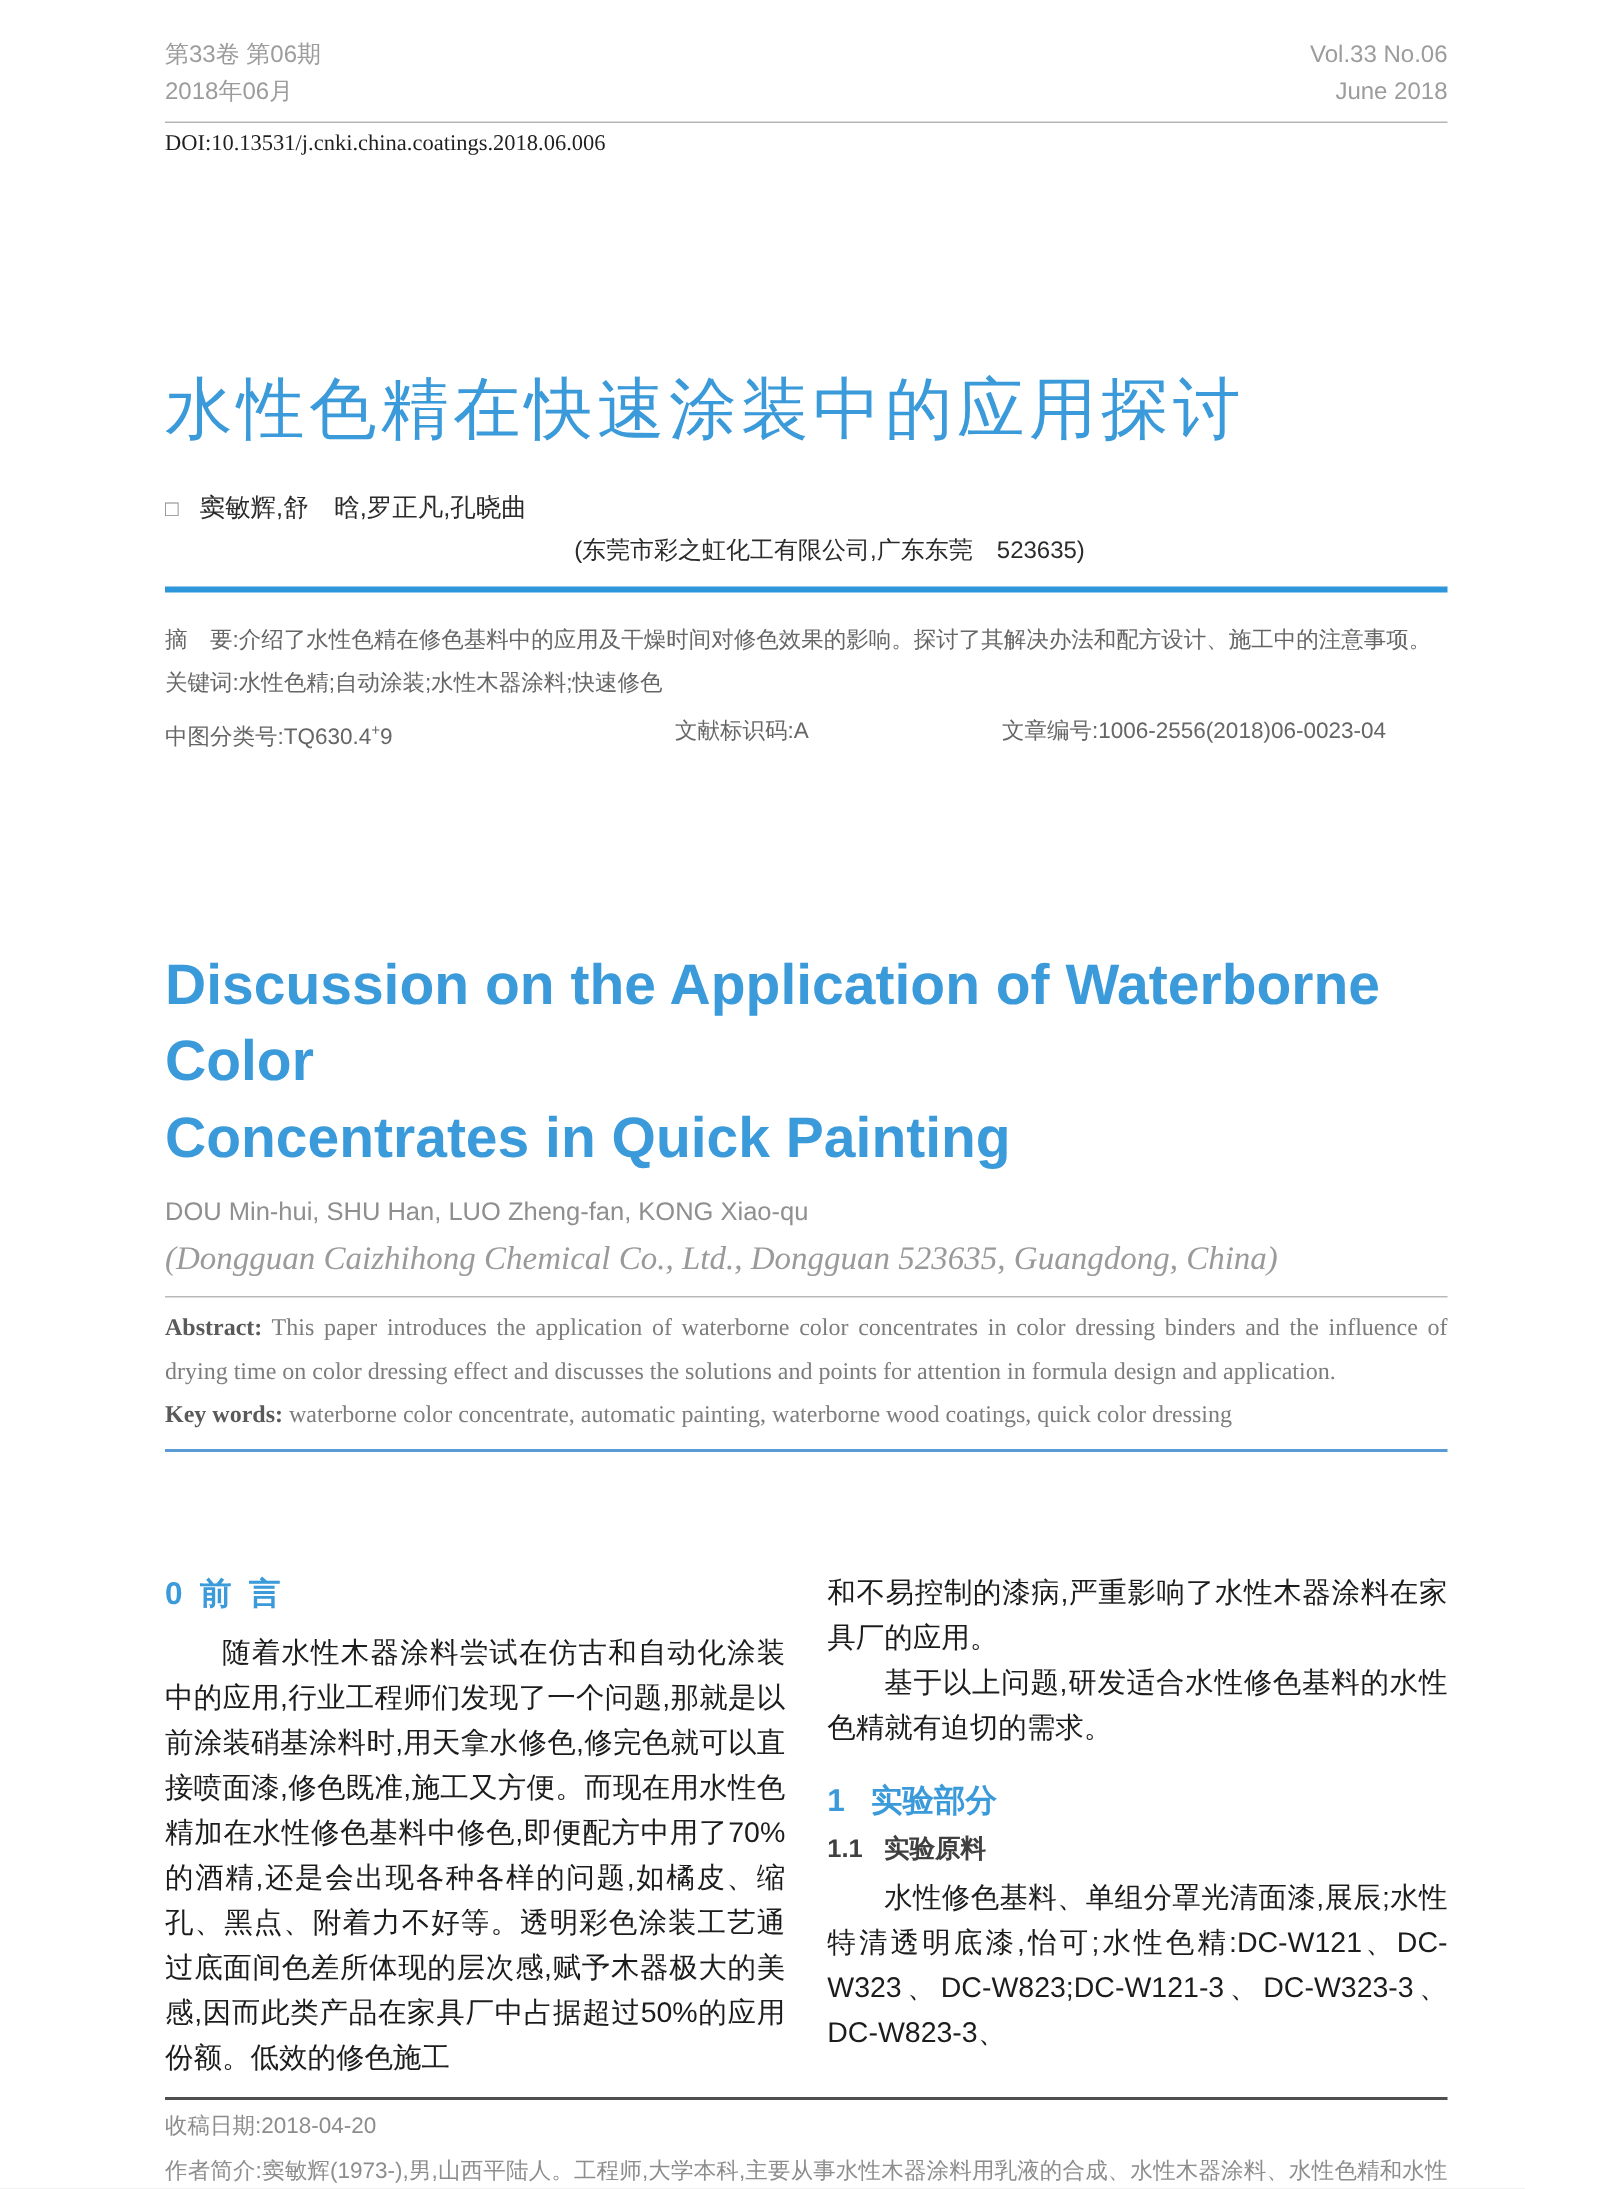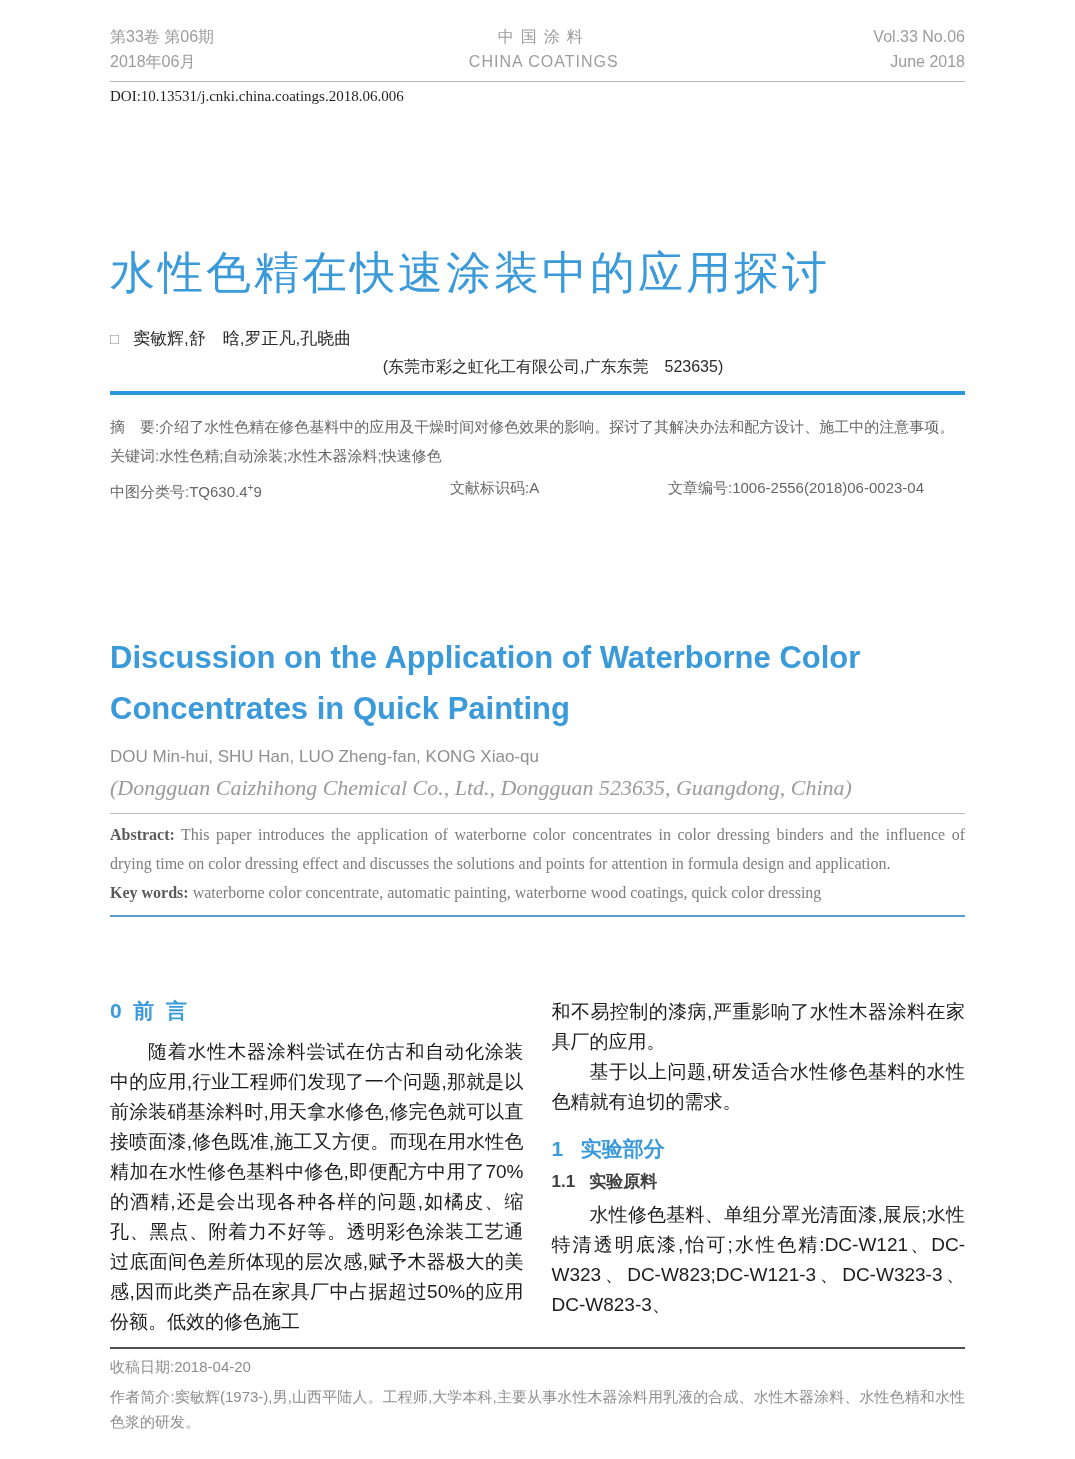--- a/index.html
+++ b/index.html
@@ -24,21 +24,21 @@
   .affil-cn { margin-top:7px; font-size:16px; color:#2b2b2b; padding-left:31px;text-align:center; }
   .rule-thick { height:4px; background:#2E96DB; margin-top:13px; }
   
   .abstract-cn { margin-top:17px; font-size:15px; color:#666; line-height:29px; }
   .abstract-cn .hang { padding-left:62px; text-indent:-62px; }
   .clc-row { display:flex; margin-top:3px; }
   .clc-row .clc { flex:0 0 340px; }
   .clc-row .doccode { flex:0 0 218px; }
   sup { font-size:10px; }
   
-  .en-title { margin-top:126px; font-size:31px; line-height:51px; font-weight:bold; color:#3B9AD9; }
+  .en-title { margin-top:126px; font-size:38px; line-height:51px; font-weight:bold; color:#3B9AD9; }
   .en-authors { margin-top:13px; font-size:17px; color:#8f8f8f; }
   .en-affil { margin-top:8px; font-size:22px; color:#9a9a9a; font-style:italic; font-family:"Liberation Serif", serif; }
   .rule-thin { height:1px; background:#b9b9b9; margin-top:12px; }
   .en-abstract { margin-top:6px; font-family:"Liberation Serif", serif; font-size:16px; color:#7d7d7d; line-height:29px; text-align:justify; }
   .en-abstract b { color:#5a5a5a; }
   .rule-blue-light { height:2px; background:#5B9BD5; margin-top:8px; }
   
   .columns { margin-top:80px; display:flex; gap:28px; }
   .col { width:calc(50% - 14px); }
   .sec { font-size:21px; font-weight:bold; color:#3B9AD9; white-space:pre; margin-bottom:12px; }
@@ -53,24 +53,20 @@
 </style>
 </head>
 <body>
 
 <div class="page">
 
   <div class="jheader">
     <div class="jh-left">
       <div>第33卷 第06期</div>
       <div>2018年06月</div>
-    </div>
-    <div class="jh-center">
-      <div class="jname-cn">中国涂料</div>
-      <div class="jname-en">CHINA COATINGS</div>
     </div>
     <div class="jh-right">
       <div>Vol.33  No.06</div>
       <div>June 2018</div>
     </div>
   </div>
   <div class="header-rule"></div>
   <div class="doi">DOI:10.13531/j.cnki.china.coatings.2018.06.006</div>
 
   <h1 class="cn-title">水性色精在快速涂装中的应用探讨</h1>

